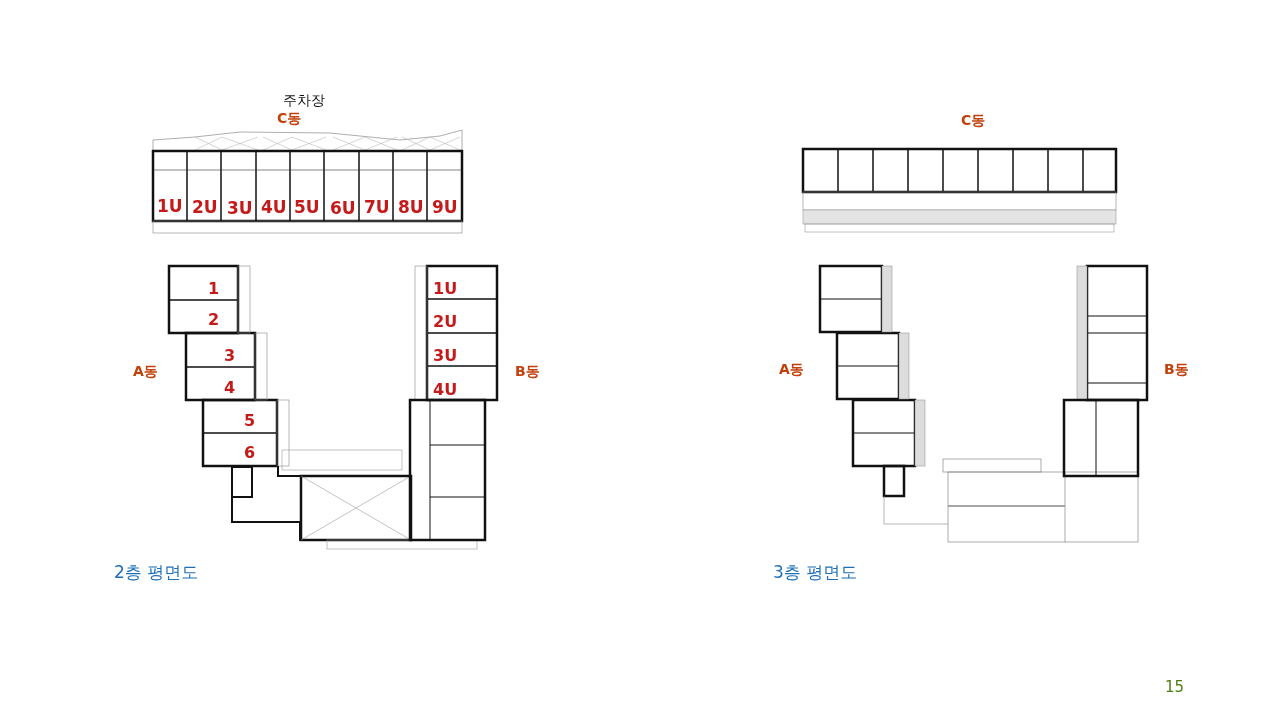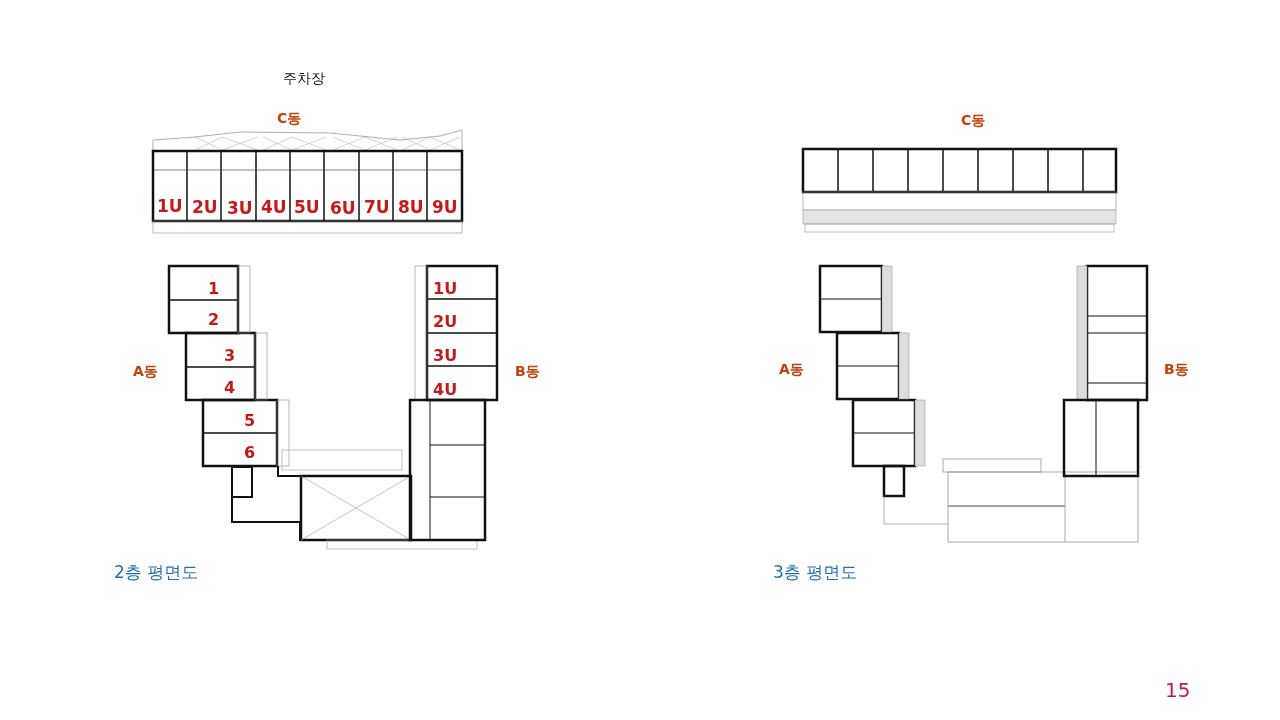--- a/index.html
+++ b/index.html
@@ -1,21 +1,21 @@
 <!DOCTYPE html>
 <html><head>
 <meta charset="utf-8">
 <style>
   html, body { margin:0; padding:0; background:#ffffff; }
   body { width:1280px; height:720px; position:relative; overflow:hidden; font-family:"DejaVu Sans", sans-serif; }
   .abs { position:absolute; }
-  .lbl-parking { left:283px; top:70px; font-size:14px; color:#111; }
+  .lbl-parking { left:283px; top:92px; font-size:14px; color:#111; }
   .bldg { color:#c2410c; font-weight:bold; font-size:14px; }
   .floor-title { color:#1f6fb4; font-weight:normal; font-size:17px; }
-  .pagenum { left:1165px; top:678px; font-size:20px; color:#be185d; }
+  .pagenum { left:1165px; top:678px; font-size:15px; color:#4d7c0f; }
   svg { position:absolute; left:0; top:0; }
   .unit { fill:#c41a1a; font-weight:bold; font-family:"DejaVu Sans", sans-serif; }
 </style>
 </head>
 <body>
 
 <svg width="1280" height="720">
 
   <g stroke="#111" fill="none">
 

